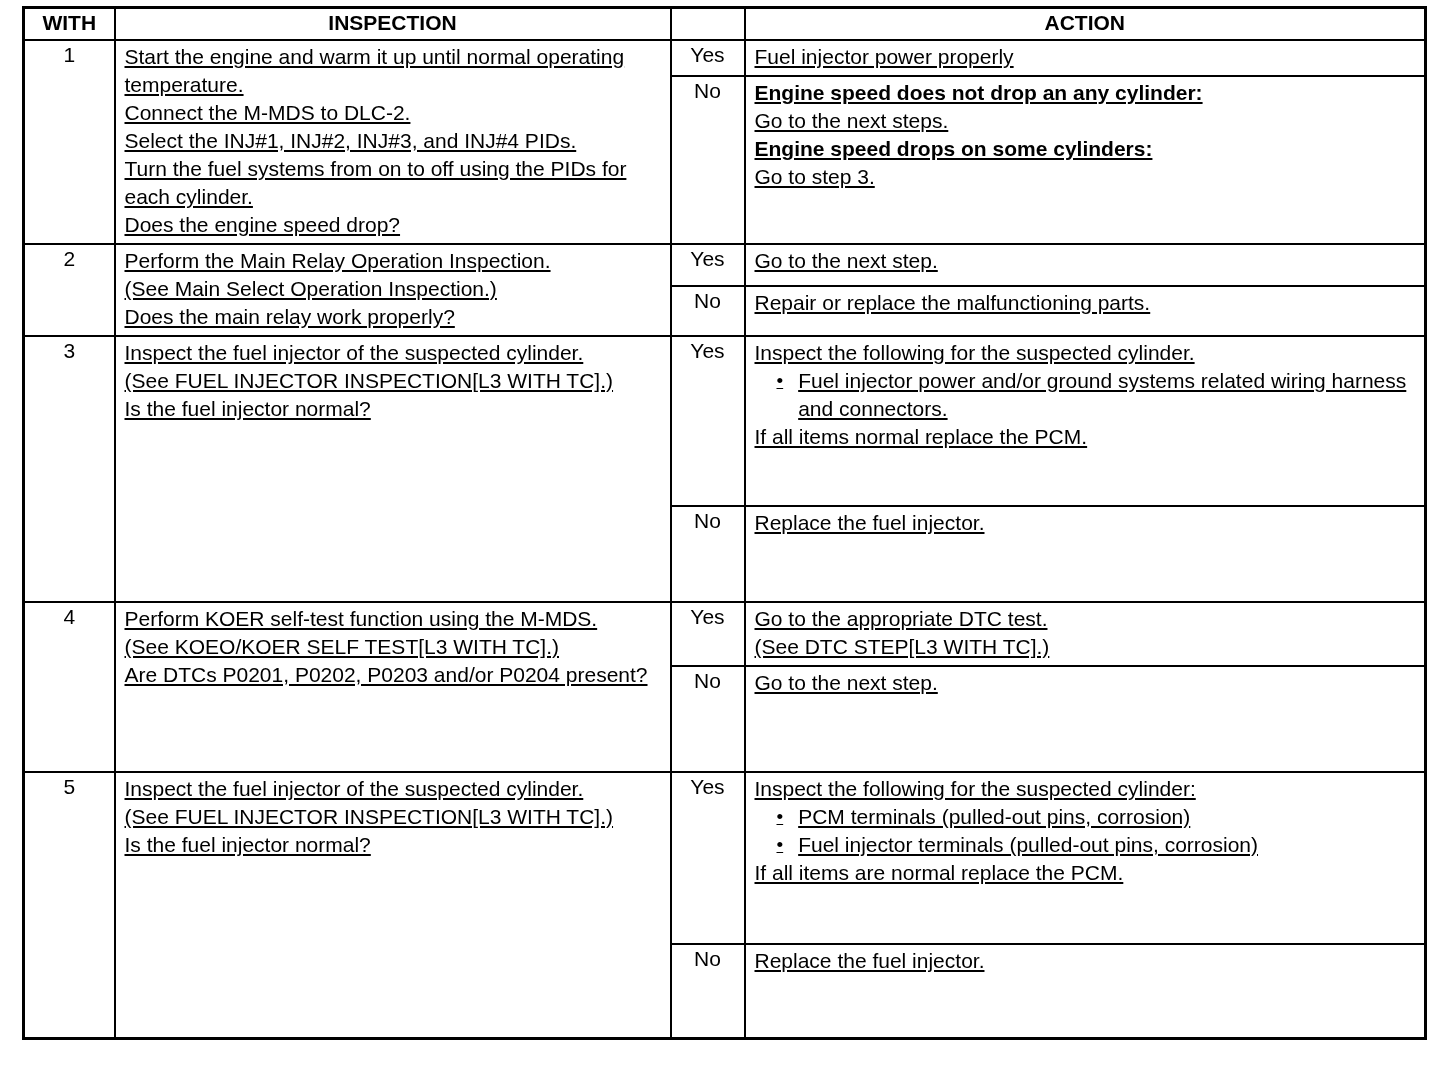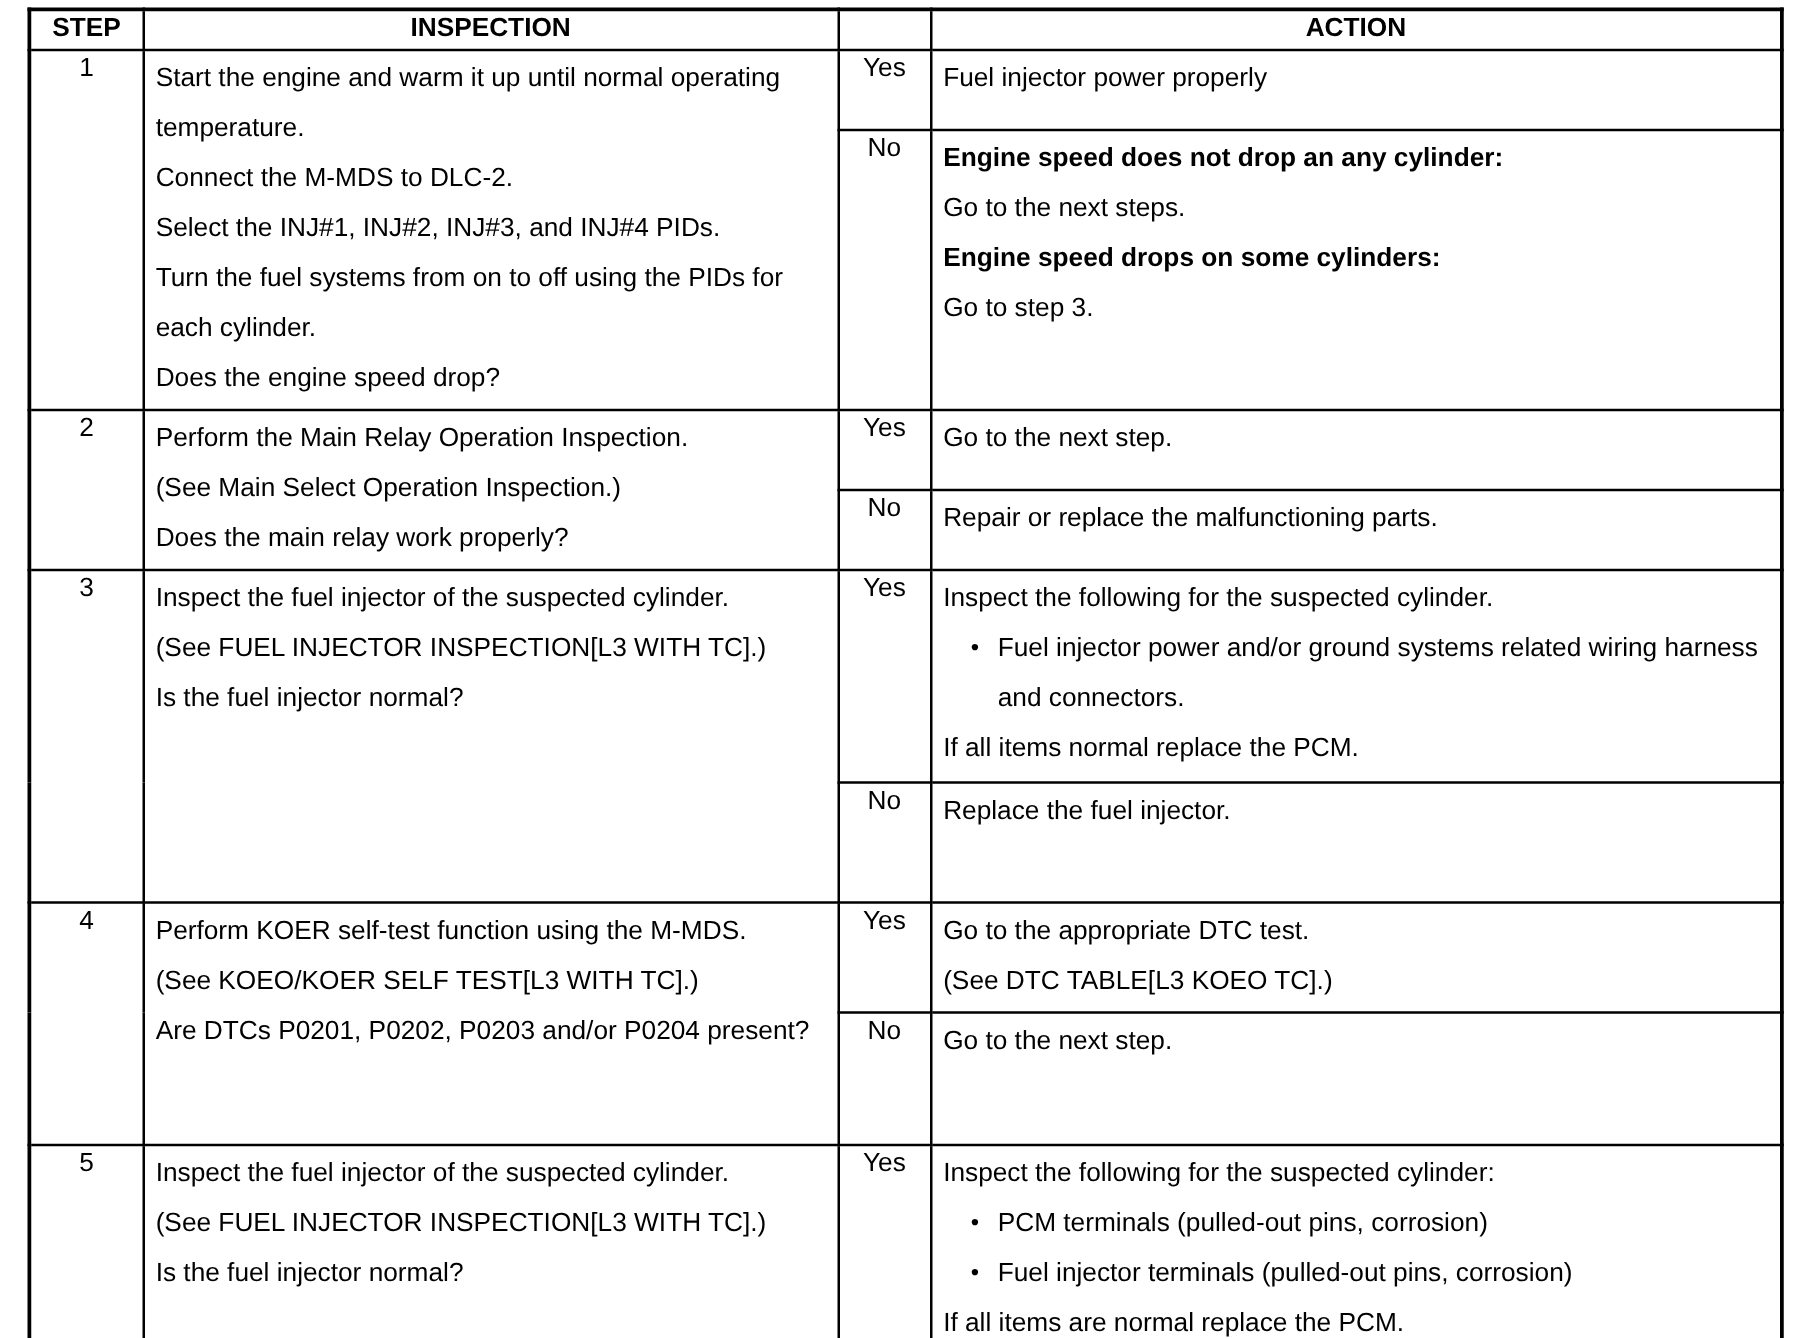--- a/index.html
+++ b/index.html
@@ -47,21 +47,22 @@
     padding-top: 3px;
   }
   td.yn-cell {
     text-align: center;
     font-size: 21px;
     padding-top: 3px;
     border-radius: 12px;
   }
   .line {
     font-size: 21px;
-    line-height: 40px;
+    line-height: 28px;
+    text-decoration: underline;
   }
   .line.b { font-weight: bold; }
   .line.bullet {
     display: flex;
     padding-left: 22px;
   }
   .line.bullet .dot {
     flex: 0 0 auto;
     margin-right: 15px;
     font-size: 19px;
@@ -75,21 +76,21 @@
 
   <table class="diag">
     <colgroup>
       <col style="width:91px">
       <col style="width:556px">
       <col style="width:74px">
       <col style="width:681px">
     </colgroup>
     <thead>
       <tr>
-        <th>STEP</th>
+        <th>WITH</th>
         <th>INSPECTION</th>
         <th></th>
         <th>ACTION</th>
       </tr>
     </thead>
     <tbody>
         <tr>
           <td class="step-cell" rowspan="2">1</td>
           <td class="insp-cell" rowspan="2">
             <div class="line">Start the engine and warm it up until normal operating temperature.</div>
@@ -169,21 +170,21 @@
           <td class="step-cell" rowspan="2">4</td>
           <td class="insp-cell" rowspan="2">
             <div class="line">Perform KOER self-test function using the M-MDS.</div>
             <div class="line">(See KOEO/KOER SELF TEST[L3 WITH TC].)</div>
             <div class="line">Are DTCs P0201, P0202, P0203 and/or P0204 present?</div>
           </td>
           <td class="yn-cell">Yes</td>
           <td class="action-cell">
             <div class="minh" style="min-height: 56px;">
               <div class="line">Go to the appropriate DTC test.</div>
-              <div class="line">(See DTC TABLE[L3 KOEO TC].)</div>
+              <div class="line">(See DTC STEP[L3 WITH TC].)</div>
             </div>
           </td>
         </tr>
         <tr>
           <td class="yn-cell">No</td>
           <td class="action-cell">
             <div class="minh" style="min-height: 98px;">
               <div class="line">Go to the next step.</div>
             </div>
           </td>

